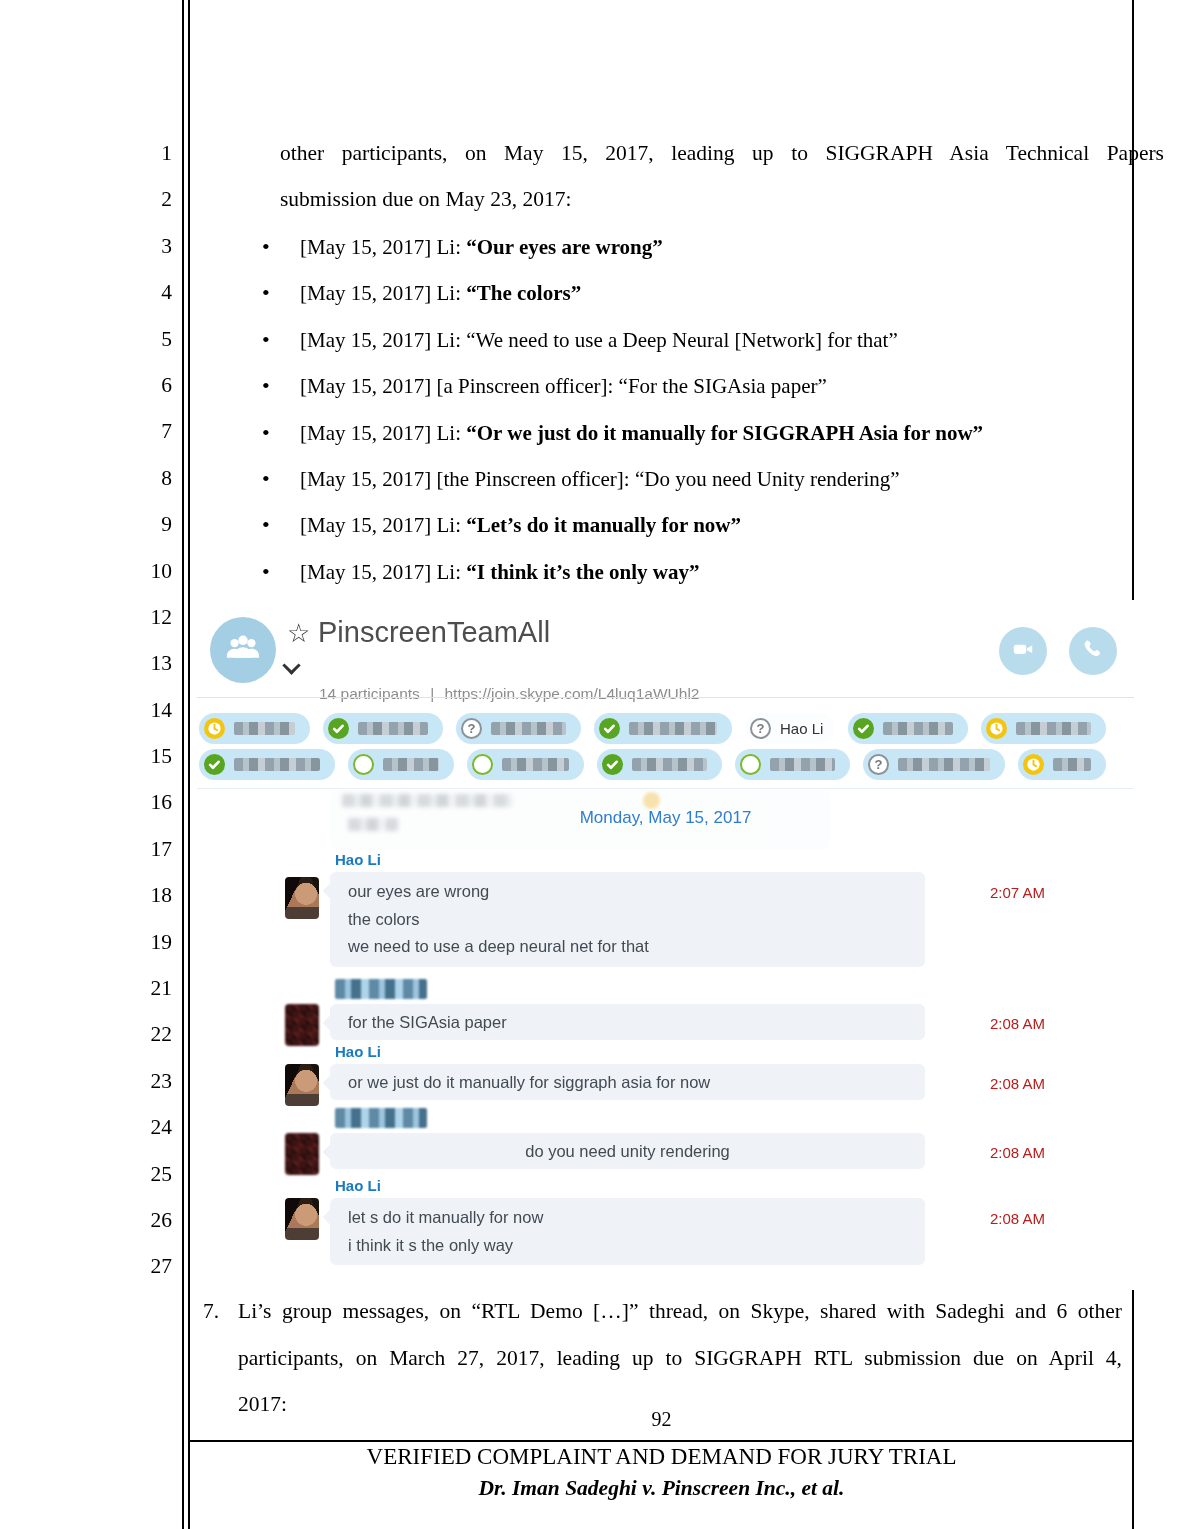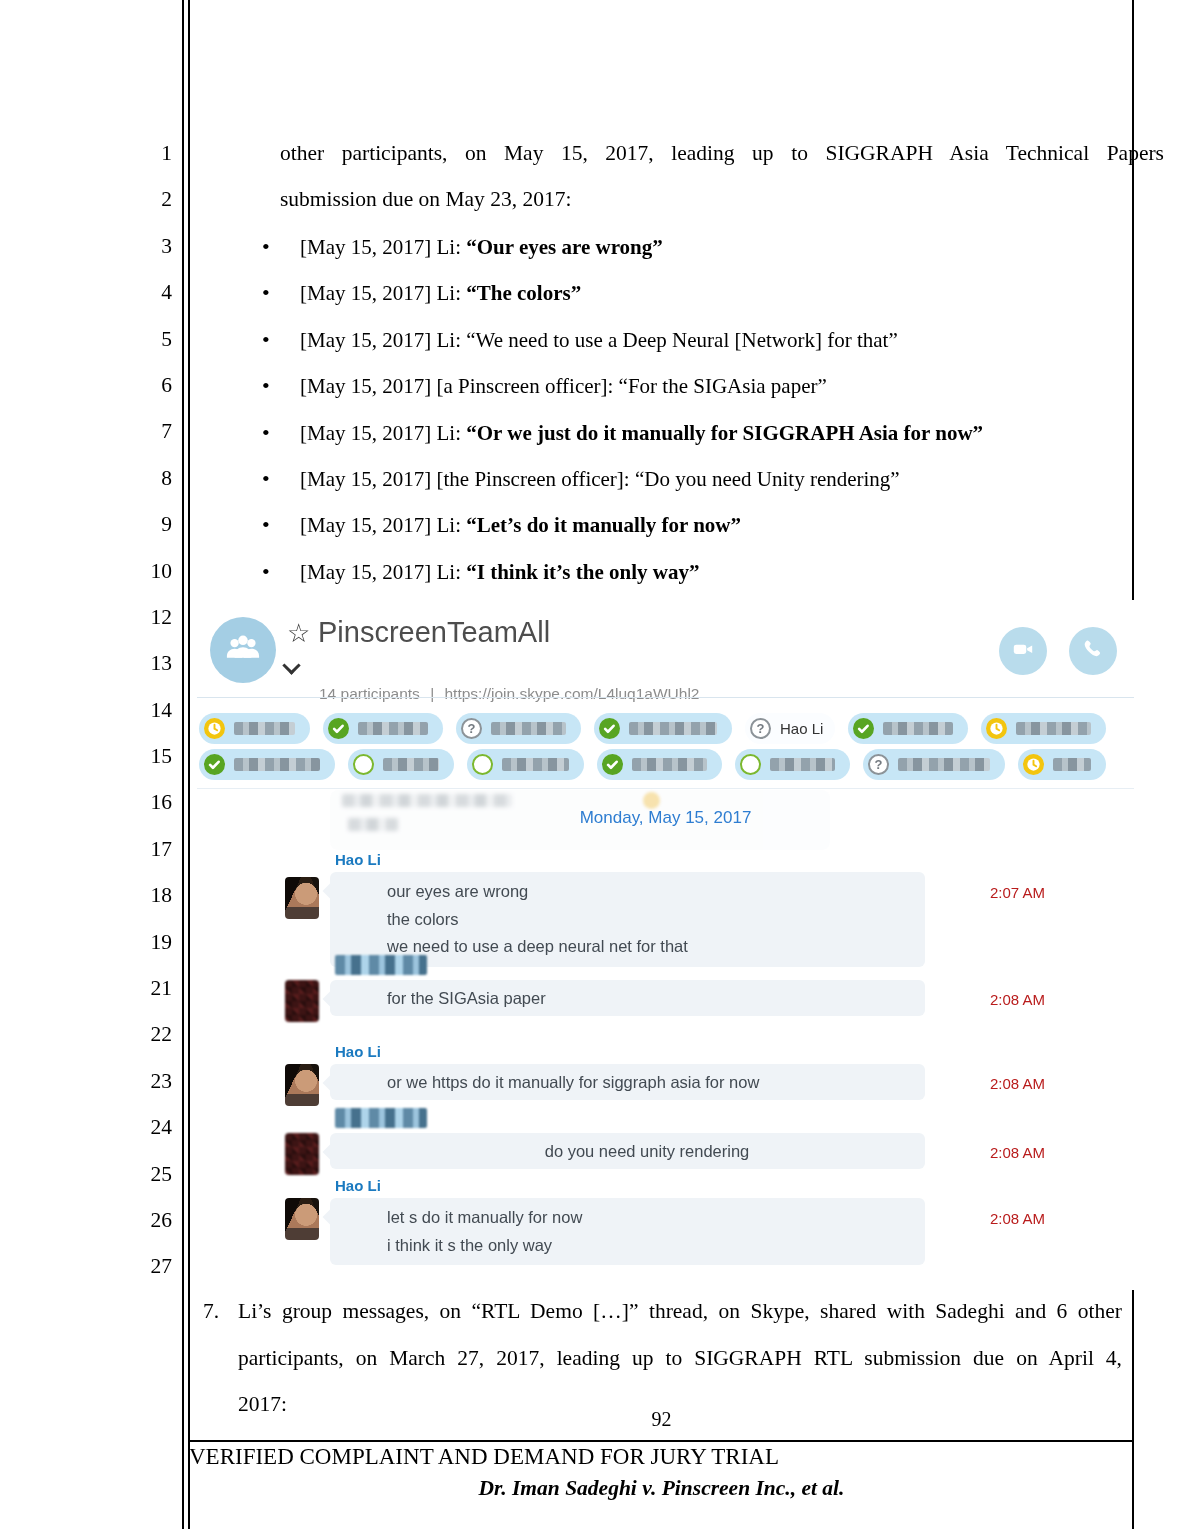--- a/index.html
+++ b/index.html
@@ -19,21 +19,21 @@
   .para{position:absolute;left:238px;width:884px;font-size:21.5px;line-height:46.4px;}
   .just{text-align:justify;text-align-last:justify;}
   .bullets{position:absolute;left:262px;top:224px;width:860px;font-size:21px;}
   .bullet{position:relative;height:46.4px;line-height:46.4px;padding-left:38px;white-space:nowrap;}
   .bullet::before{content:"•";position:absolute;left:0;top:0;font-size:22px;}
   .bq{font-weight:bold;}
   .p7num{position:absolute;left:203px;top:1288px;font-size:21.5px;line-height:46.6px;}
   .p7{position:absolute;left:238px;top:1288px;width:884px;font-size:21.5px;line-height:46.6px;}
   .pageno{position:absolute;left:189px;top:1408px;width:945px;text-align:center;font-size:20px;}
   .footrule{position:absolute;left:189px;top:1440px;width:945px;height:2px;background:#000;}
-  .foot1{position:absolute;left:189px;top:1444px;width:945px;text-align:left;font-size:23px;}
+  .foot1{position:absolute;left:189px;top:1444px;width:945px;text-align:center;font-size:23px;}
   .foot2{position:absolute;left:189px;top:1476px;width:945px;text-align:center;font-size:21.5px;
          font-style:italic;font-weight:bold;}
 
   
   .skype{position:absolute;left:197px;top:600px;width:937px;height:690px;background:#fff;
          font-family:"Liberation Sans",sans-serif;}
   .sk-avatar{position:absolute;left:13px;top:17px;width:66px;height:66px;border-radius:50%;
              background:#a4cee4;display:flex;align-items:center;justify-content:center;}
   .sk-avatar svg{width:42px;height:42px;}
   .sk-star{position:absolute;left:90px;top:20px;font-size:26px;color:#3c3c3c;line-height:1;}
@@ -88,21 +88,21 @@
      linear-gradient(115deg,#14100d 0 30%,transparent 30%),
      linear-gradient(245deg,#1d1712 0 16%,transparent 16%),
      linear-gradient(180deg,#2e2218 0 30%,#a9795c 30% 72%,#504039 72%);
      filter:blur(0.5px) contrast(1.05);}
   .avatar-red{background:
      linear-gradient(45deg,#571c1c 25%,transparent 25%,transparent 75%,#571c1c 75%),
      linear-gradient(45deg,#2a0e0e 25%,#3d1414 25%,#3d1414 75%,#2a0e0e 75%);
      background-size:14px 14px;background-position:0 0,7px 7px;filter:blur(0.8px);}
   .bubble{position:absolute;left:133px;width:595px;background:#eff3f7;border-radius:6px;
           box-sizing:border-box;padding:6px 18px;font-size:16.5px;color:#424a52;}
-  .bubble .bl{line-height:27.5px;margin-left:39px;}
+  .bubble .bl{line-height:27.5px;}
   .bubble.oneline{padding:0 18px;} .bubble.oneline .bl{line-height:36px;}
   .tail{position:absolute;left:-5px;top:13px;width:12px;height:12px;background:#eff3f7;
         transform:rotate(45deg);}
   .mtime{position:absolute;left:793px;font-size:15px;color:#b91c1c;}
 </style>
 </head>
 <body>
 
 <div class="page">
 
@@ -305,36 +305,36 @@
       <div class="mav avatar-hao" style="top:26px;"></div>
       <div class="bubble" style="top:21px;">
         <div class="tail"></div>
         <div class="bl">our eyes are wrong</div>
         <div class="bl">the colors</div>
         <div class="bl">we need to use a deep neural net for that</div>
       </div>
       <div class="mtime" style="top:33px;">2:07 AM</div>
     </div>
 
-    <div class="msg" style="top:355px;height:70px;">
+    <div class="msg" style="top:379px;height:70px;">
       <div class="mname-redact"></div>
       <div class="mav avatar-red" style="top:25px;"></div>
       <div class="bubble oneline" style="top:25px;">
         <div class="tail"></div>
         <div class="bl">for the SIGAsia paper</div>
       </div>
       <div class="mtime" style="top:36px;">2:08 AM</div>
     </div>
 
     <div class="msg" style="top:443px;height:64px;">
       <div class="mname">Hao Li</div>
       <div class="mav avatar-hao" style="top:21px;"></div>
       <div class="bubble oneline" style="top:21px;">
         <div class="tail"></div>
-        <div class="bl">or we https do it manually for siggraph asia for now</div>
+        <div class="bl">or we just do it manually for siggraph asia for now</div>
       </div>
       <div class="mtime" style="top:32px;">2:08 AM</div>
     </div>
 
     <div class="msg" style="top:508px;height:68px;text-align:center;">
       <div class="mname-redact"></div>
       <div class="mav avatar-red" style="top:25px;"></div>
       <div class="bubble oneline" style="top:25px;">
         <div class="tail"></div>
         <div class="bl">do you need unity rendering</div>

